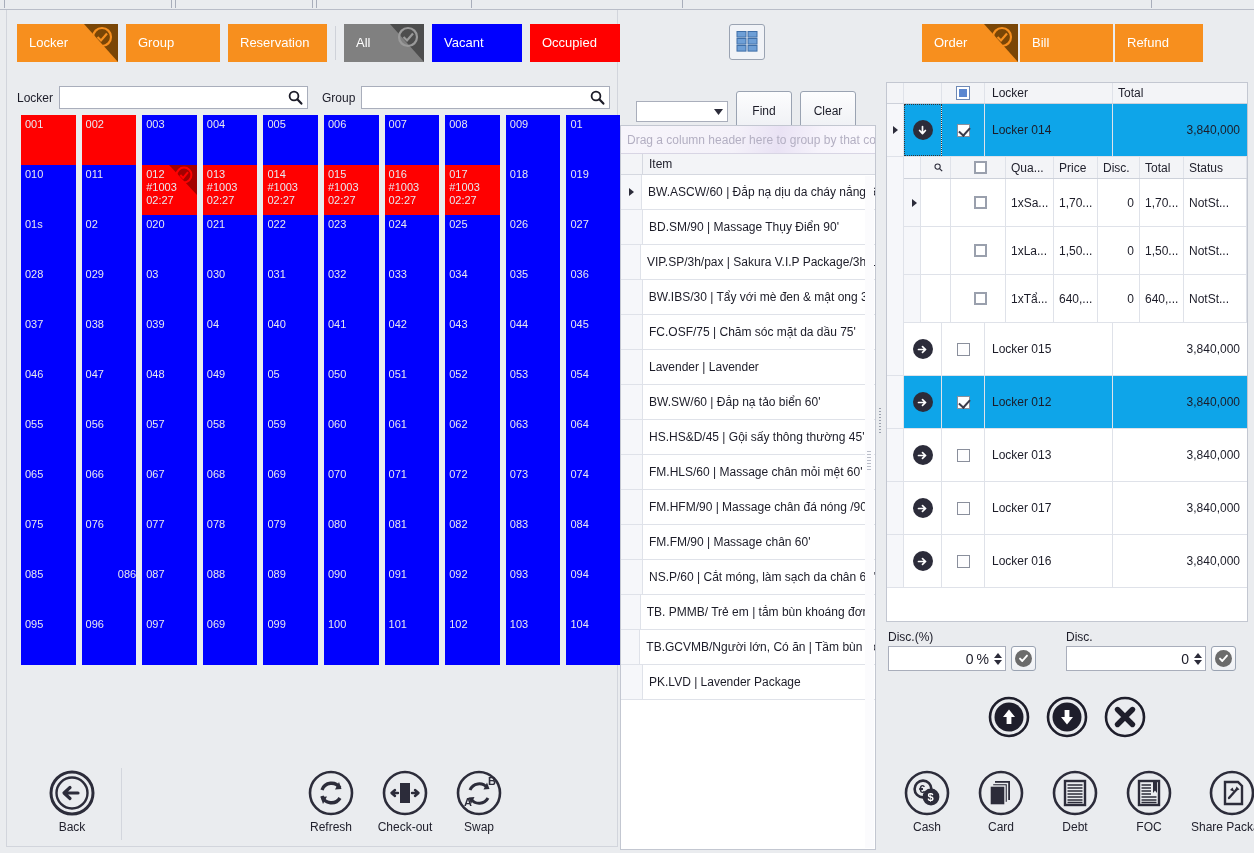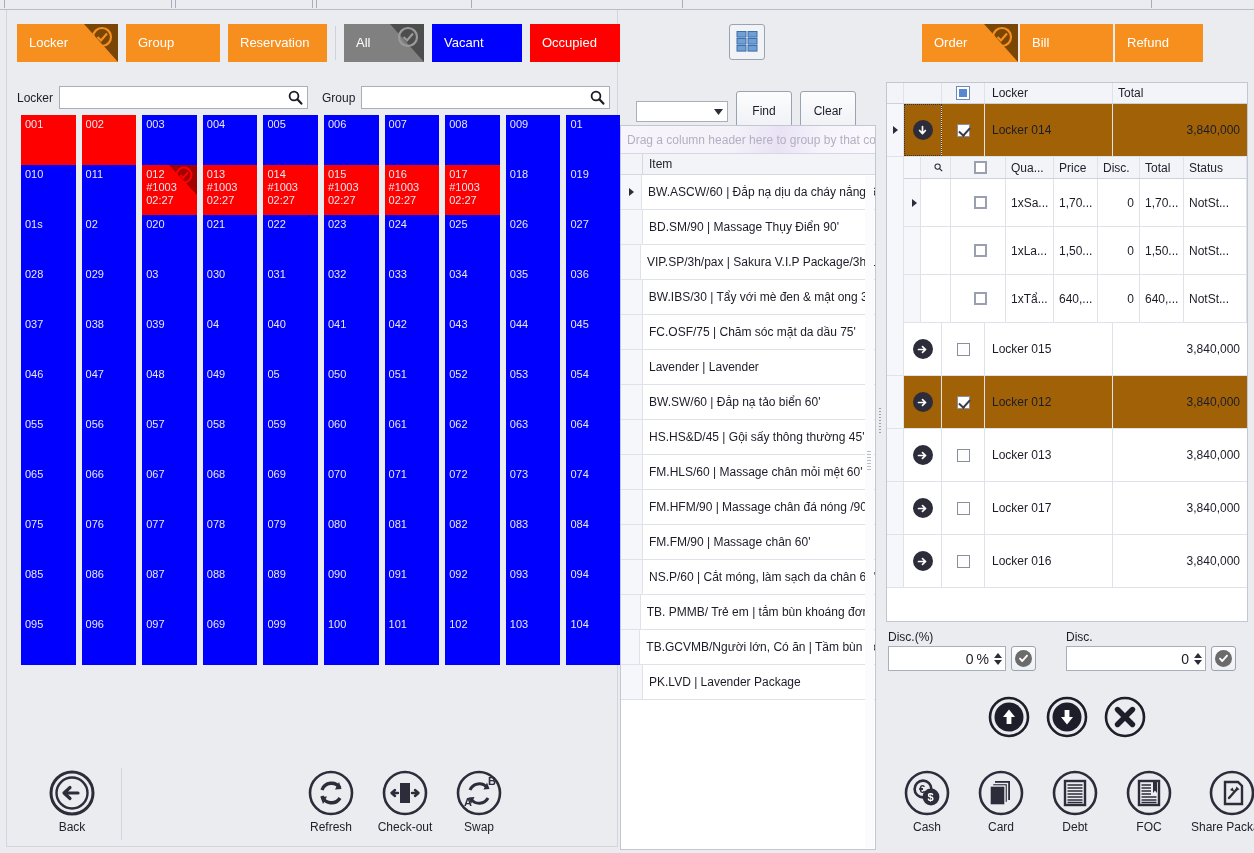--- a/index.html
+++ b/index.html
@@ -153,21 +153,21 @@
   .c-exp   { width:17px; border-right:1px solid #dfe2e9; flex:none; }
   .c-nav   { width:38px; border-right:1px solid #dfe2e9; flex:none;
              display:flex; align-items:center; justify-content:center; }
   .c-chk   { width:43px; border-right:1px solid #dfe2e9; flex:none;
              display:flex; align-items:center; justify-content:center; }
   .c-lock  { width:128px; border-right:1px solid #dfe2e9; flex:none;
              display:flex; align-items:center; padding-left:7px; font-size:12px; }
   .c-tot   { flex:1; display:flex; align-items:center; justify-content:flex-end;
              padding-right:7px; font-size:12px;text-align:right; }
   .ogrow.data { height:53px; border-bottom:1px solid #dfe2e9; background:#fff; }
-  .ogrow.data.sel { background:#a16207; }
+  .ogrow.data.sel { background:#0ea5e9; }
   .ogrow.data .c-exp { background:#f6f7fa; display:flex; align-items:center;
              justify-content:center; color:#3a3a4a; font-size:8px; }
   .focusbox { outline:1px dotted #333; outline-offset:-1px; }
 
   
   .subwrap { background:#fff; }
   .subhead { height:22px; background:#f3f4f7; border-bottom:1px solid #cdd1da;
              display:flex; align-items:stretch; }
   .subhead .s { border-right:1px solid #dfe2e9; display:flex; align-items:center;
              padding-left:5px; font-size:12px; color:#22222e; }
@@ -589,21 +589,21 @@
         </div>
         <div class="lock vacant" style="margin-bottom: 18px;">
           <span class="ln">083</span>
         </div>
         <div class="lock vacant" style="margin-bottom: 18px;">
           <span class="ln">084</span>
         </div>
         <div class="lock vacant" style="margin-bottom: 18px;">
           <span class="ln">085</span>
         </div>
-        <div class="lock vacant" style="margin-bottom: 18px;">
+        <div class="lock vacant" style="margin-bottom: 18px; text-align: right;">
           <span class="ln">086</span>
         </div>
         <div class="lock vacant" style="margin-bottom: 18px;">
           <span class="ln">087</span>
         </div>
         <div class="lock vacant" style="margin-bottom: 18px;">
           <span class="ln">088</span>
         </div>
         <div class="lock vacant" style="margin-bottom: 18px;">
           <span class="ln">089</span>

